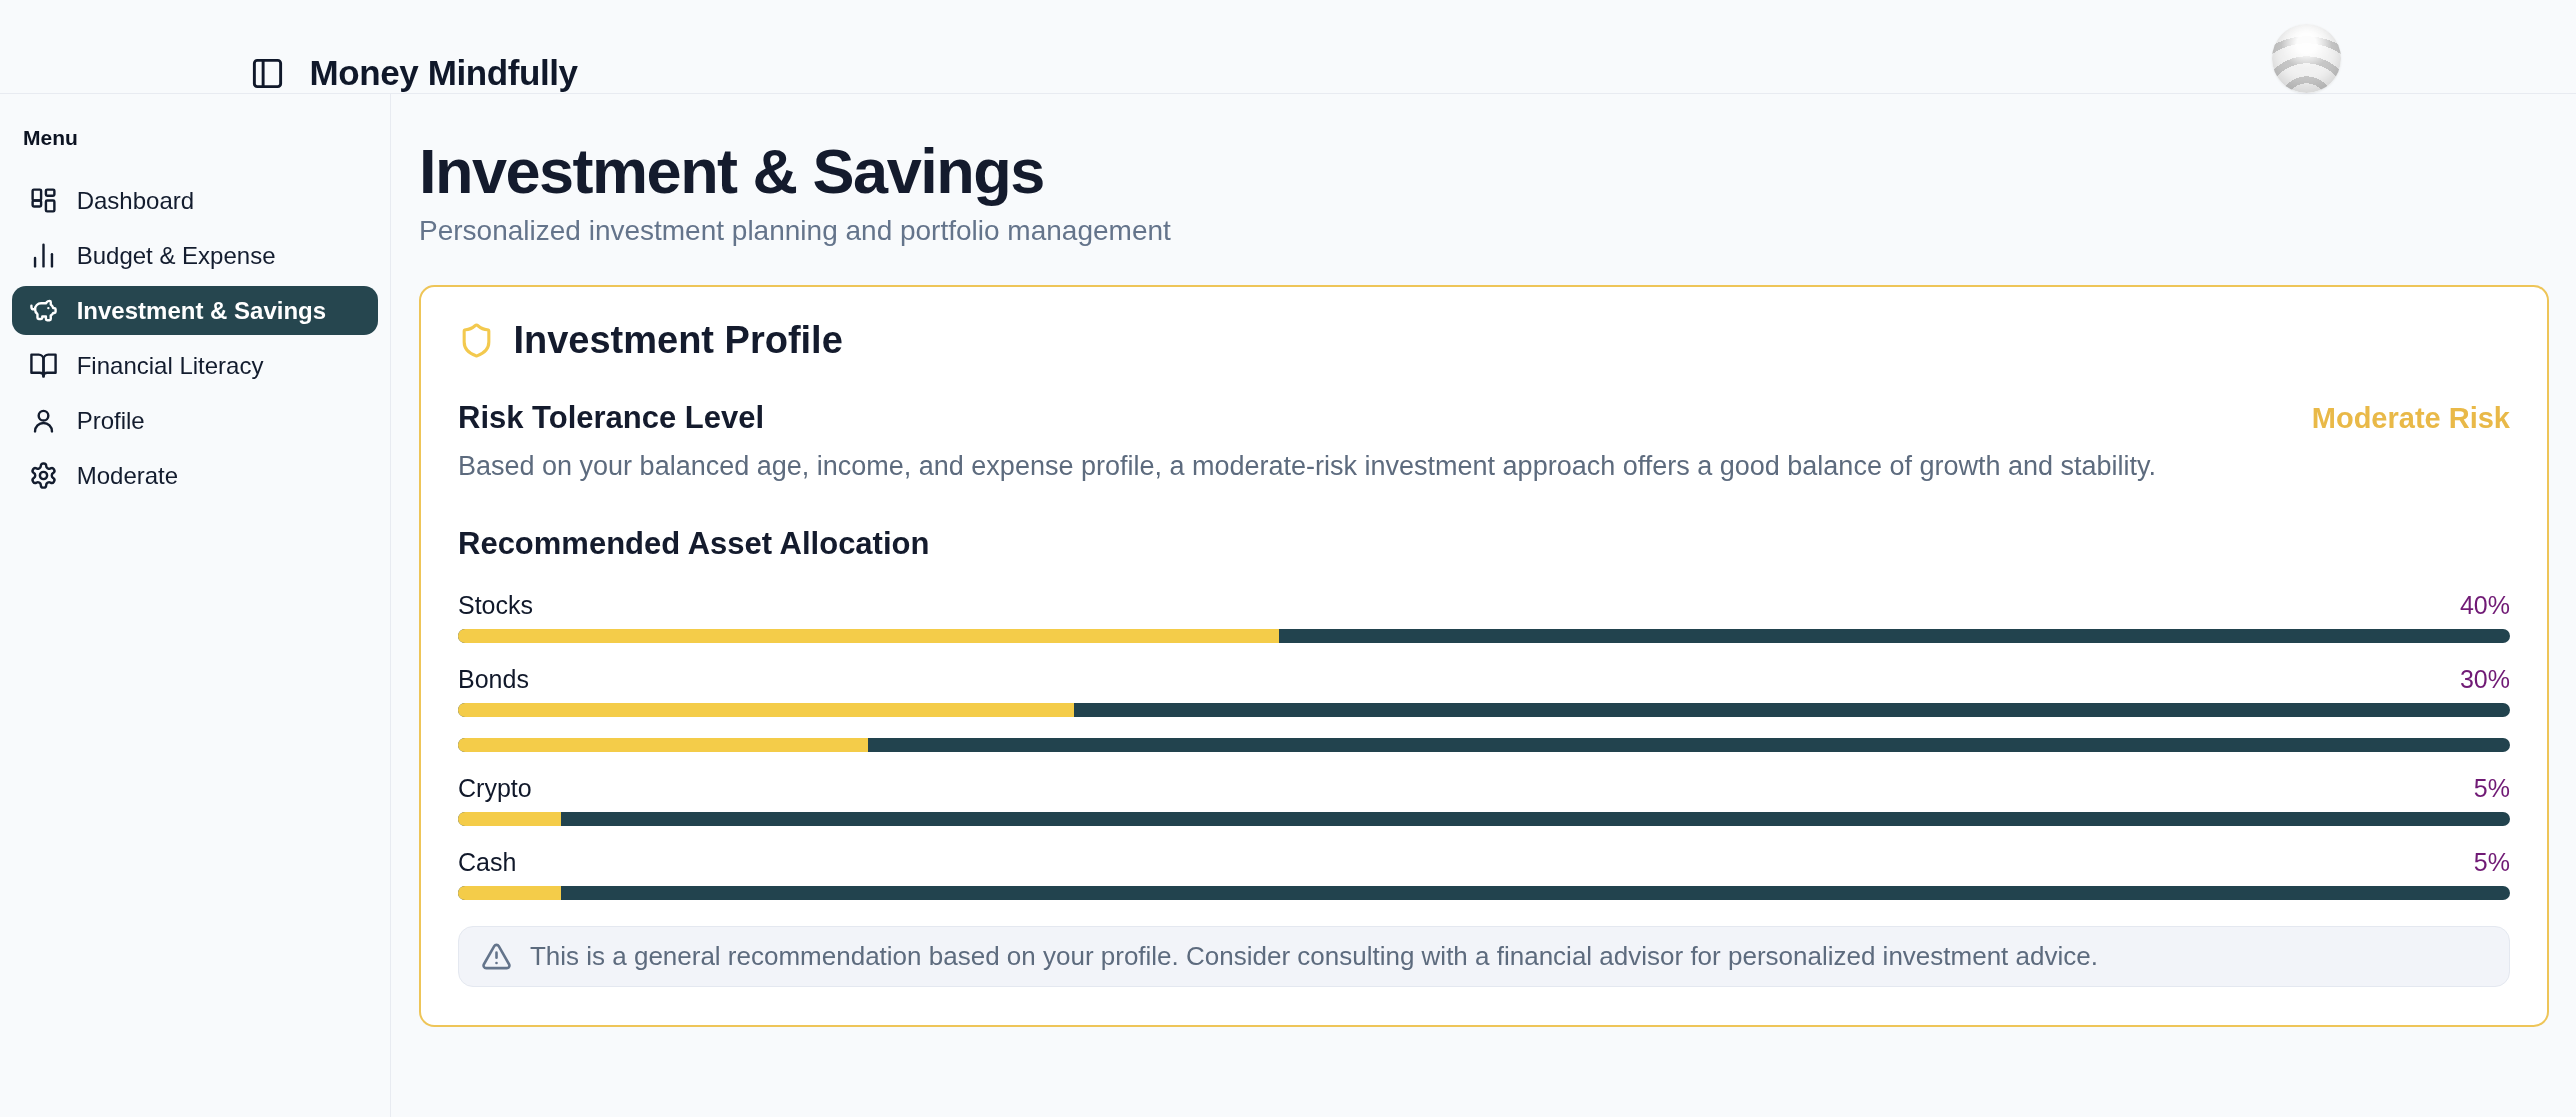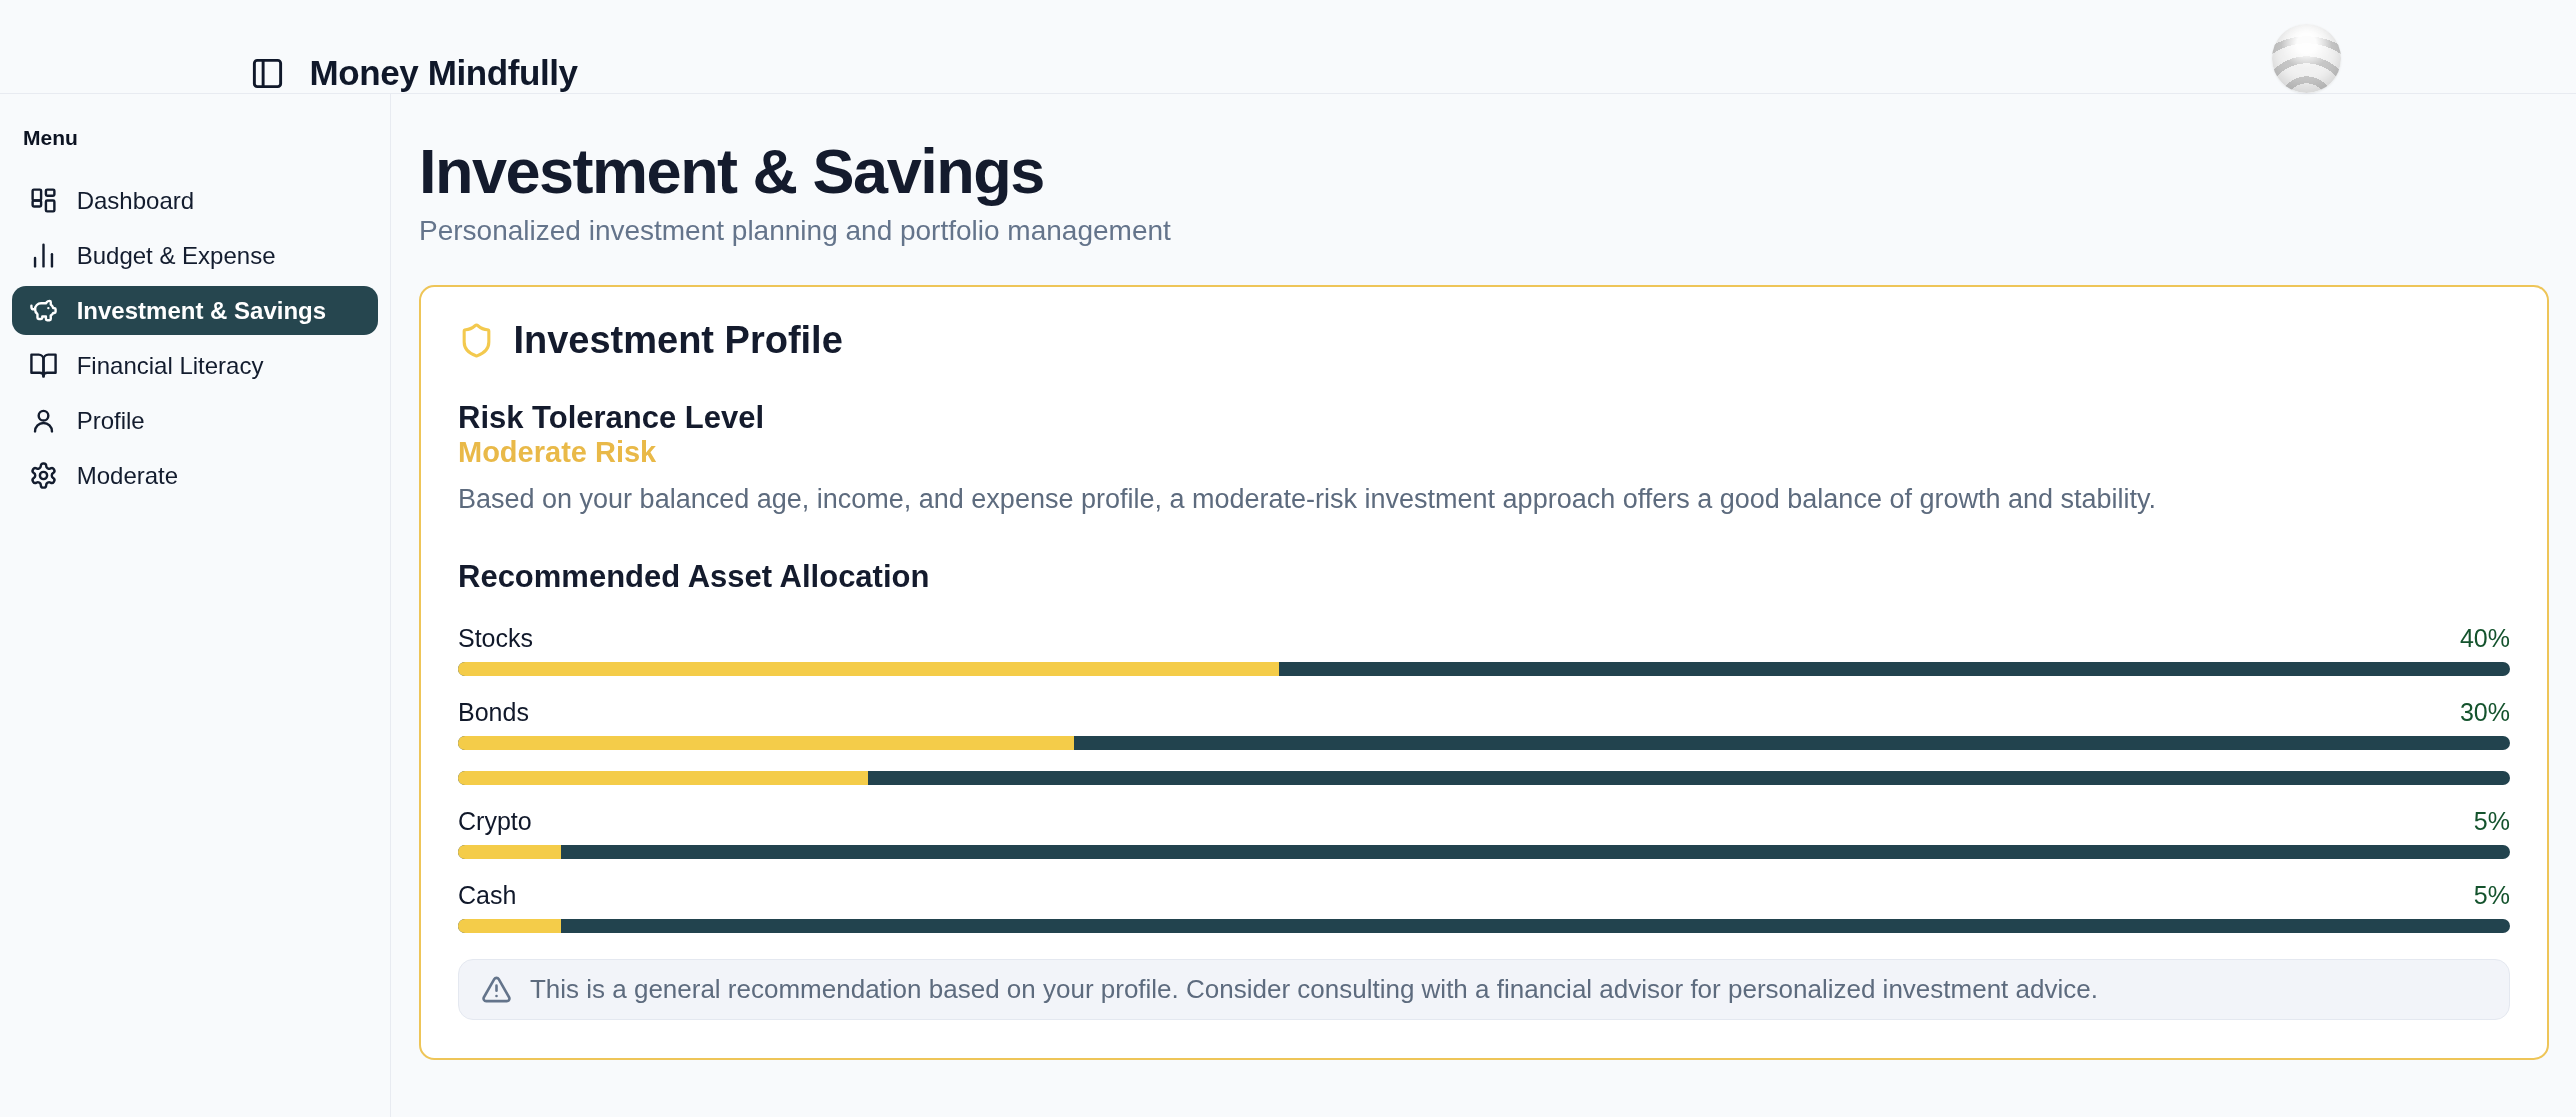--- a/index.html
+++ b/index.html
@@ -69,31 +69,31 @@
     background: #ffffff;
     border: 2.3px solid #eec558;
     border-radius: 15.3px;
     padding: 32px 37px 38px 37px;
     width: 2130px; max-width: 100%;
   }
   .card-header { display: flex; align-items: center; gap: 18.4px; margin-bottom: 38px; }
   .card-header svg { width: 37px; height: 37px; color: #f3c94e; }
   .card-title { margin: 0; font-size: 38px; font-weight: 700; color: #141b2d; }
 
-  .risk-row { display: flex; justify-content: space-between; align-items: baseline; margin-bottom: 15.3px; flex-direction: column; }
+  .risk-row { display: flex; justify-content: space-between; align-items: baseline; margin-bottom: 15.3px; }
   .risk-label { margin: 0; font-size: 31px; font-weight: 700; color: #141b2d; }
   .risk-value { font-size: 29px; font-weight: 700; color: #e9b948; }
   .risk-desc { margin: 0 0 44px 0; font-size: 27px; color: #5d6b7e; }
 
   .alloc-heading { margin: 0 0 29px 0; font-size: 31px; font-weight: 700; color: #141b2d; }
 
   .alloc-row { margin-bottom: 21.5px; }
   .alloc-top { display: flex; justify-content: space-between; align-items: baseline; margin-bottom: 9.2px; }
   .alloc-label { font-size: 25px; color: #10182a; }
-  .alloc-pct { font-size: 25px; color: #14532d; }
+  .alloc-pct { font-size: 25px; color: #701a75; }
   .bar { height: 14px; border-radius: 7px; background: #22434e; overflow: hidden; }
   .bar-fill { height: 100%; background: #f4cc49; }
 
   .note {
     margin-top: 26px;
     display: flex; align-items: center; gap: 18.4px;
     min-height: 61px; padding: 12.3px 21.5px;
     background: #f2f4f9; border: 1.5px solid #e4e8f0; border-radius: 15px;
     font-size: 26px; color: #5d6b7e;
   }

